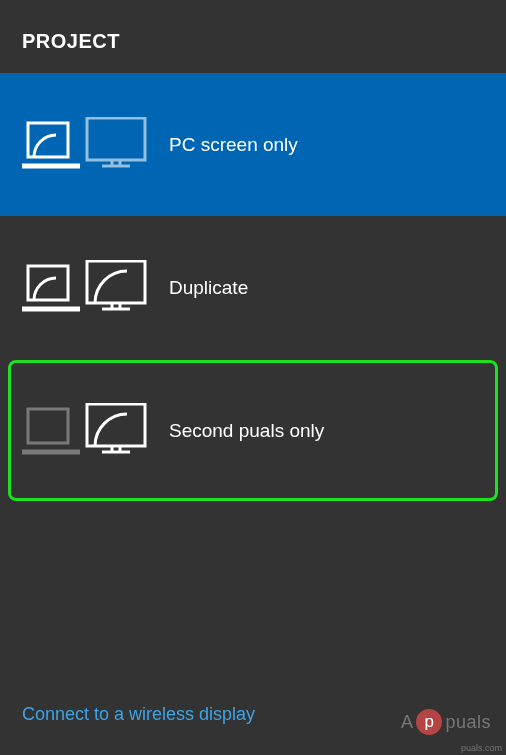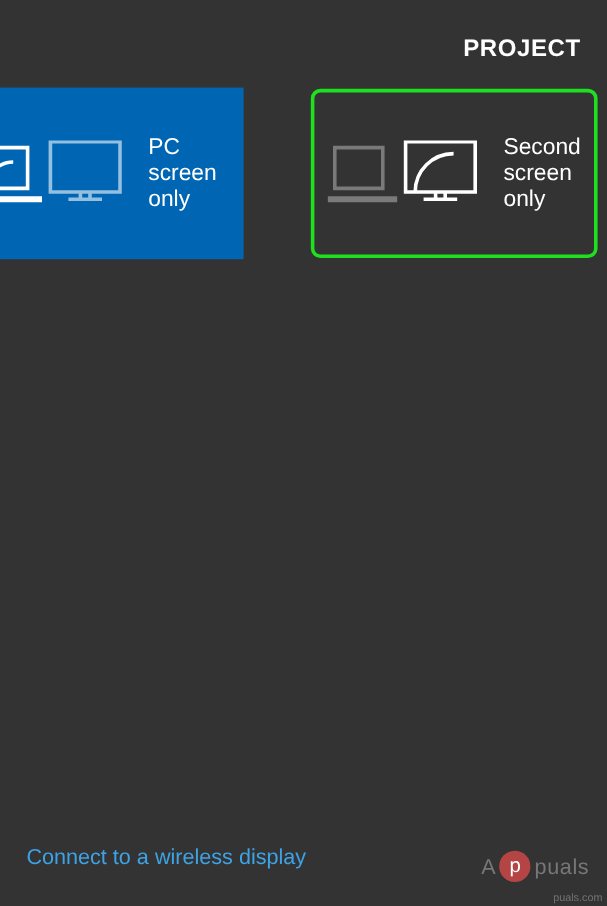--- a/index.html
+++ b/index.html
@@ -14,34 +14,32 @@
     font-family: "Segoe UI", Tahoma, sans-serif;
     color: #fff;
     overflow: hidden;
     position: relative;
   }
   .panel {
     width: 100%;
     height: 100%;
     display: flex;
     flex-direction: column;
-    align-items: flex-end;
   }
   .header {
     padding: 30px 22px 20px 22px;
   }
   .title {
     font-size: 20px;
     font-weight: 600;
     letter-spacing: 0.5px;
   }
   .options {
     display: flex;
-    flex-direction: row;
-    gap: 48px;
+    flex-direction: column;
   }
   .option {
     height: 143px;
     display: flex;
     align-items: center;
     padding: 0 22px;
     gap: 22px;
     position: relative;
   }
   .option.selected {
@@ -134,35 +132,49 @@
           <path d="M0 49 h58" stroke="#fff" stroke-width="5" stroke-linecap="butt"></path>
 
           <path d="M65 1 h58 v42 h-58 z" fill="none" stroke="#93bfe0" stroke-width="3"></path>
           <path d="M80 49 h28" stroke="#93bfe0" stroke-width="3"></path>
           <path d="M90 43 v6 M98 43 v6" stroke="#93bfe0" stroke-width="3"></path>
         </svg>
       </span>
       <span class="label">PC screen only</span>
     </div>
 
+    <div class="option">
+      <span class="icon">
+        <svg width="125" height="56" viewBox="0 0 125 56">
+          <path d="M6 6 h40 v34 h-40 z" fill="none" stroke="#fff" stroke-width="3"></path>
+          <path d="M12 40 a22 22 0 0 1 22 -22" fill="none" stroke="#fff" stroke-width="3"></path>
+          <path d="M0 49 h58" stroke="#fff" stroke-width="5"></path>
+          <path d="M65 1 h58 v42 h-58 z" fill="none" stroke="#fff" stroke-width="3"></path>
+          <path d="M73 43 a32 32 0 0 1 32 -32" fill="none" stroke="#fff" stroke-width="3"></path>
+          <path d="M80 49 h28" stroke="#fff" stroke-width="3"></path>
+          <path d="M90 43 v6 M98 43 v6" stroke="#fff" stroke-width="3"></path>
+        </svg>
+      </span>
+      <span class="label">Duplicate</span>
+    </div>
 
 
     <div class="option">
       <div class="highlight-box"></div>
       <span class="icon">
         <svg width="125" height="56" viewBox="0 0 125 56">
           <path d="M6 6 h40 v34 h-40 z" fill="none" stroke="#7a7a7a" stroke-width="3"></path>
           <path d="M0 49 h58" stroke="#7a7a7a" stroke-width="5"></path>
           <path d="M65 1 h58 v42 h-58 z" fill="none" stroke="#fff" stroke-width="3"></path>
           <path d="M73 43 a32 32 0 0 1 32 -32" fill="none" stroke="#fff" stroke-width="3"></path>
           <path d="M80 49 h28" stroke="#fff" stroke-width="3"></path>
           <path d="M90 43 v6 M98 43 v6" stroke="#fff" stroke-width="3"></path>
         </svg>
       </span>
-      <span class="label">Second screen only</span>
+      <span class="label">Second puals only</span>
     </div>
 
   </div>
 
   <div class="footer-link">Connect to a wireless display</div>
 
   <div class="watermark">
     <span>A</span>
     <span class="badge">p</span>
     <span>puals</span>

